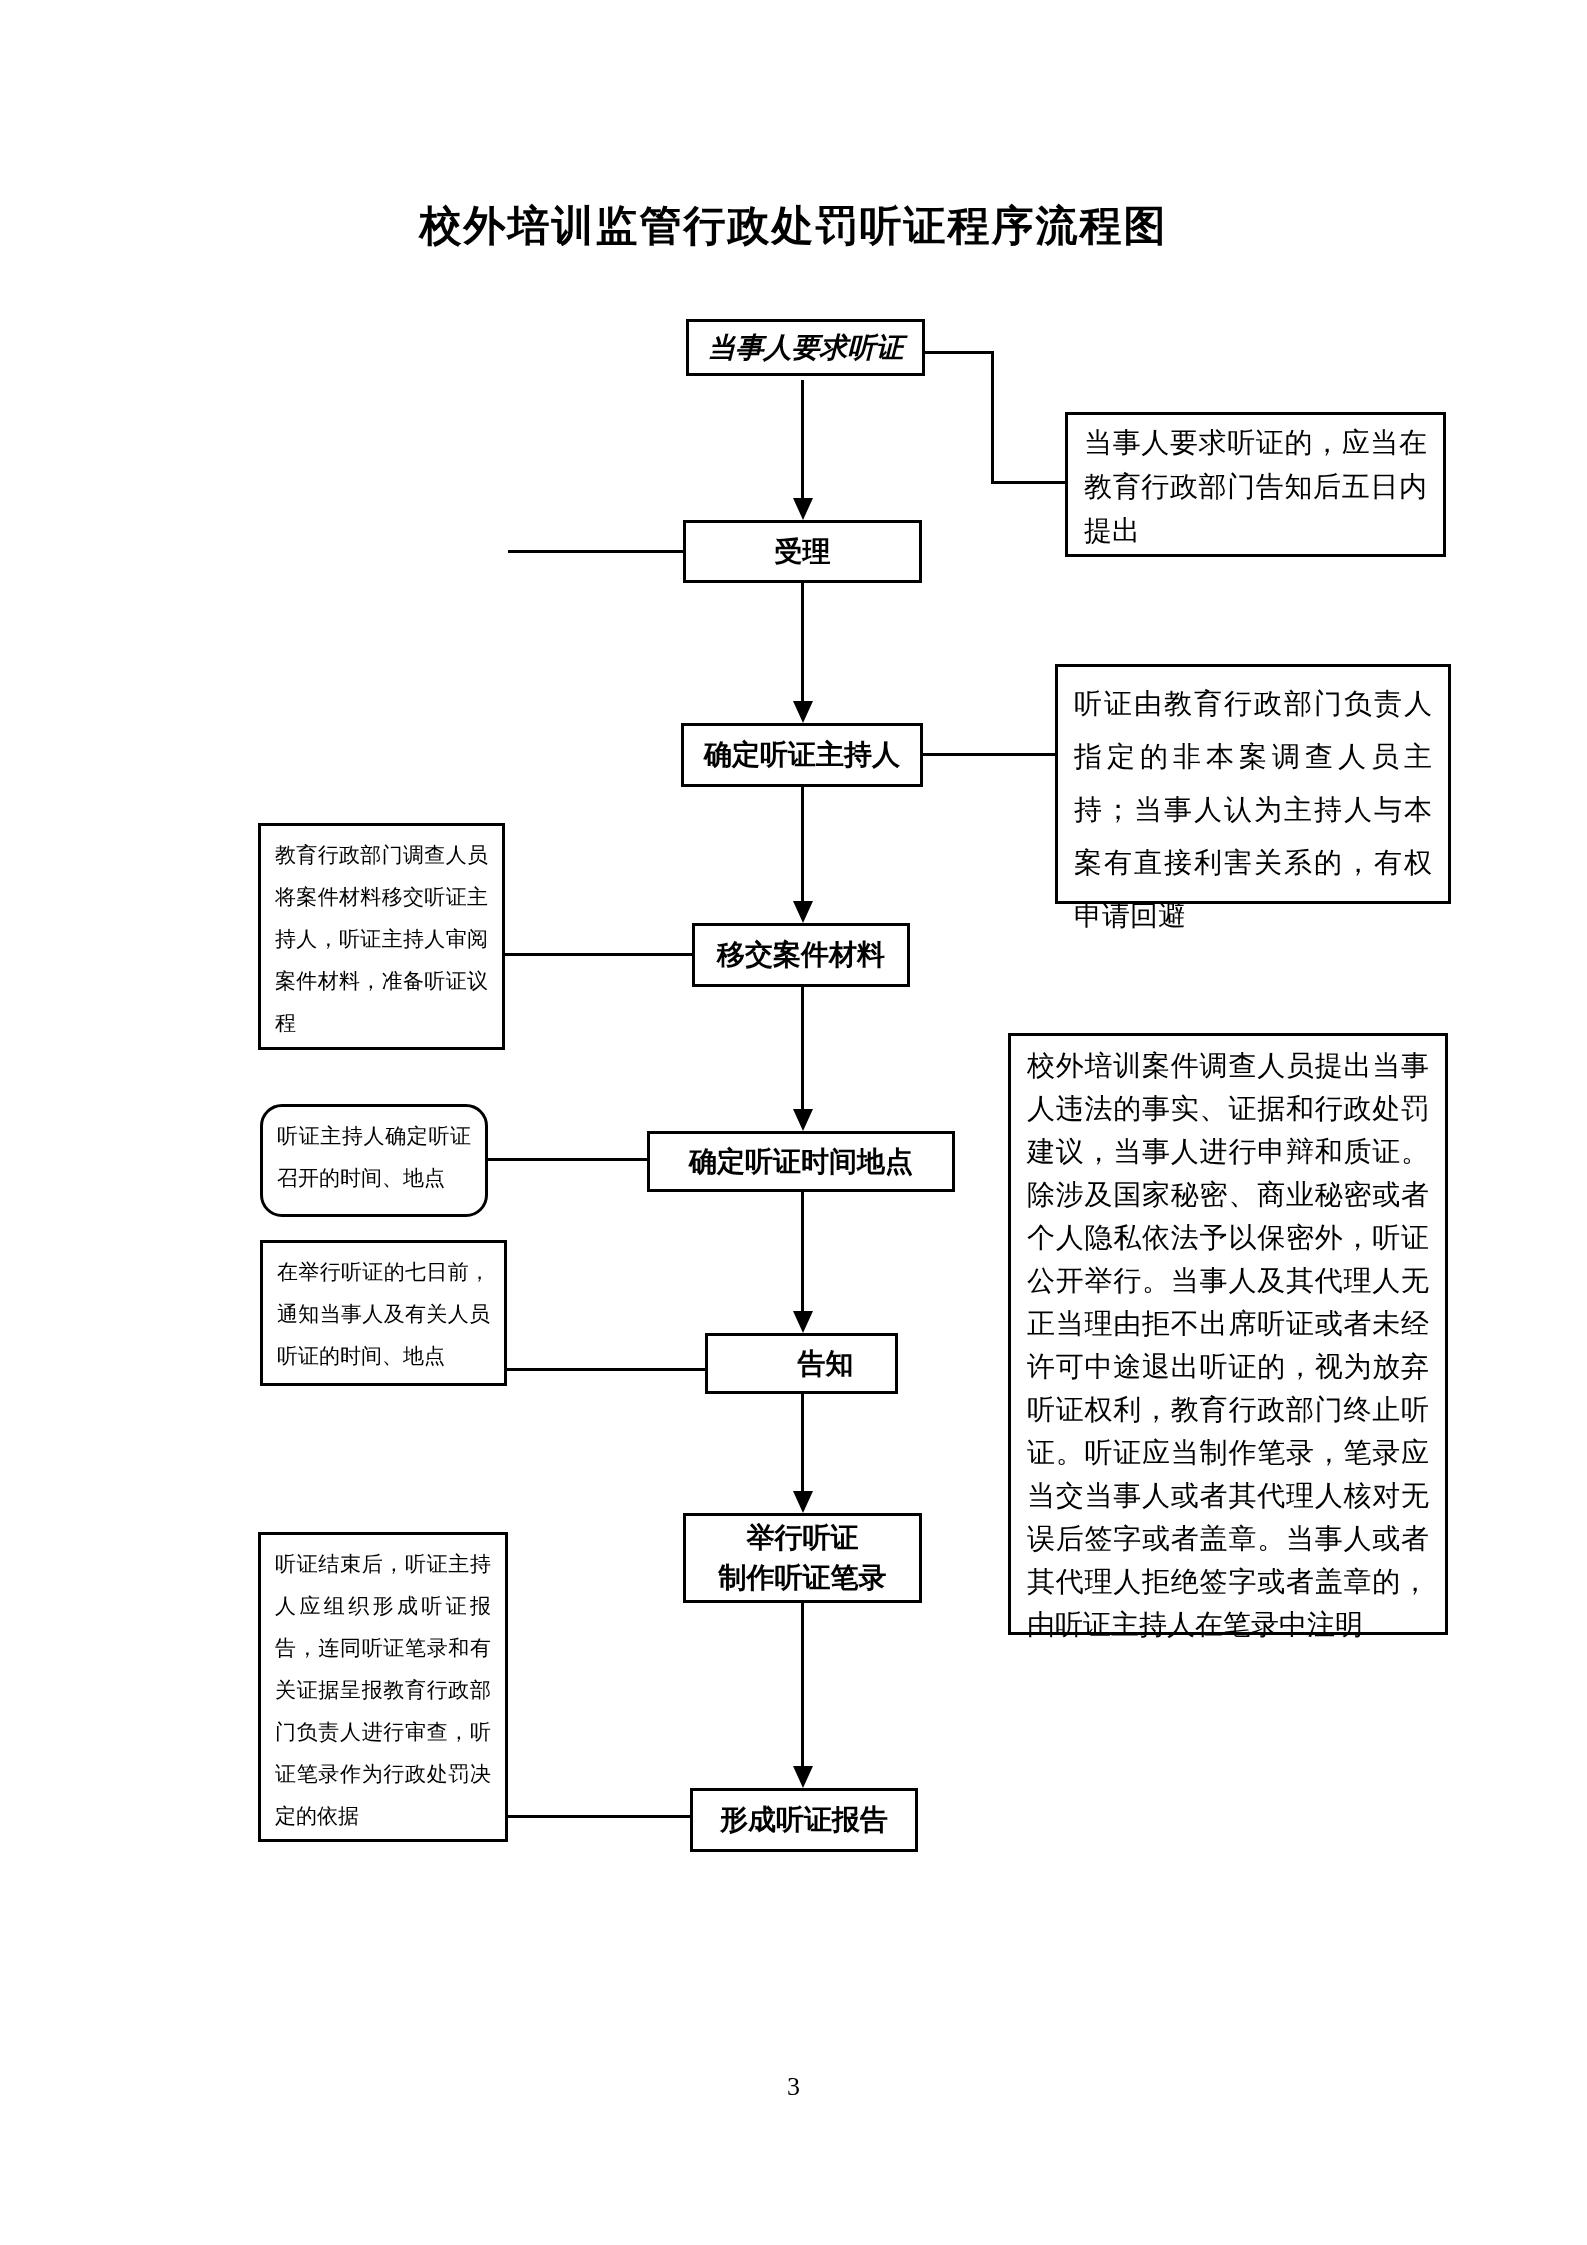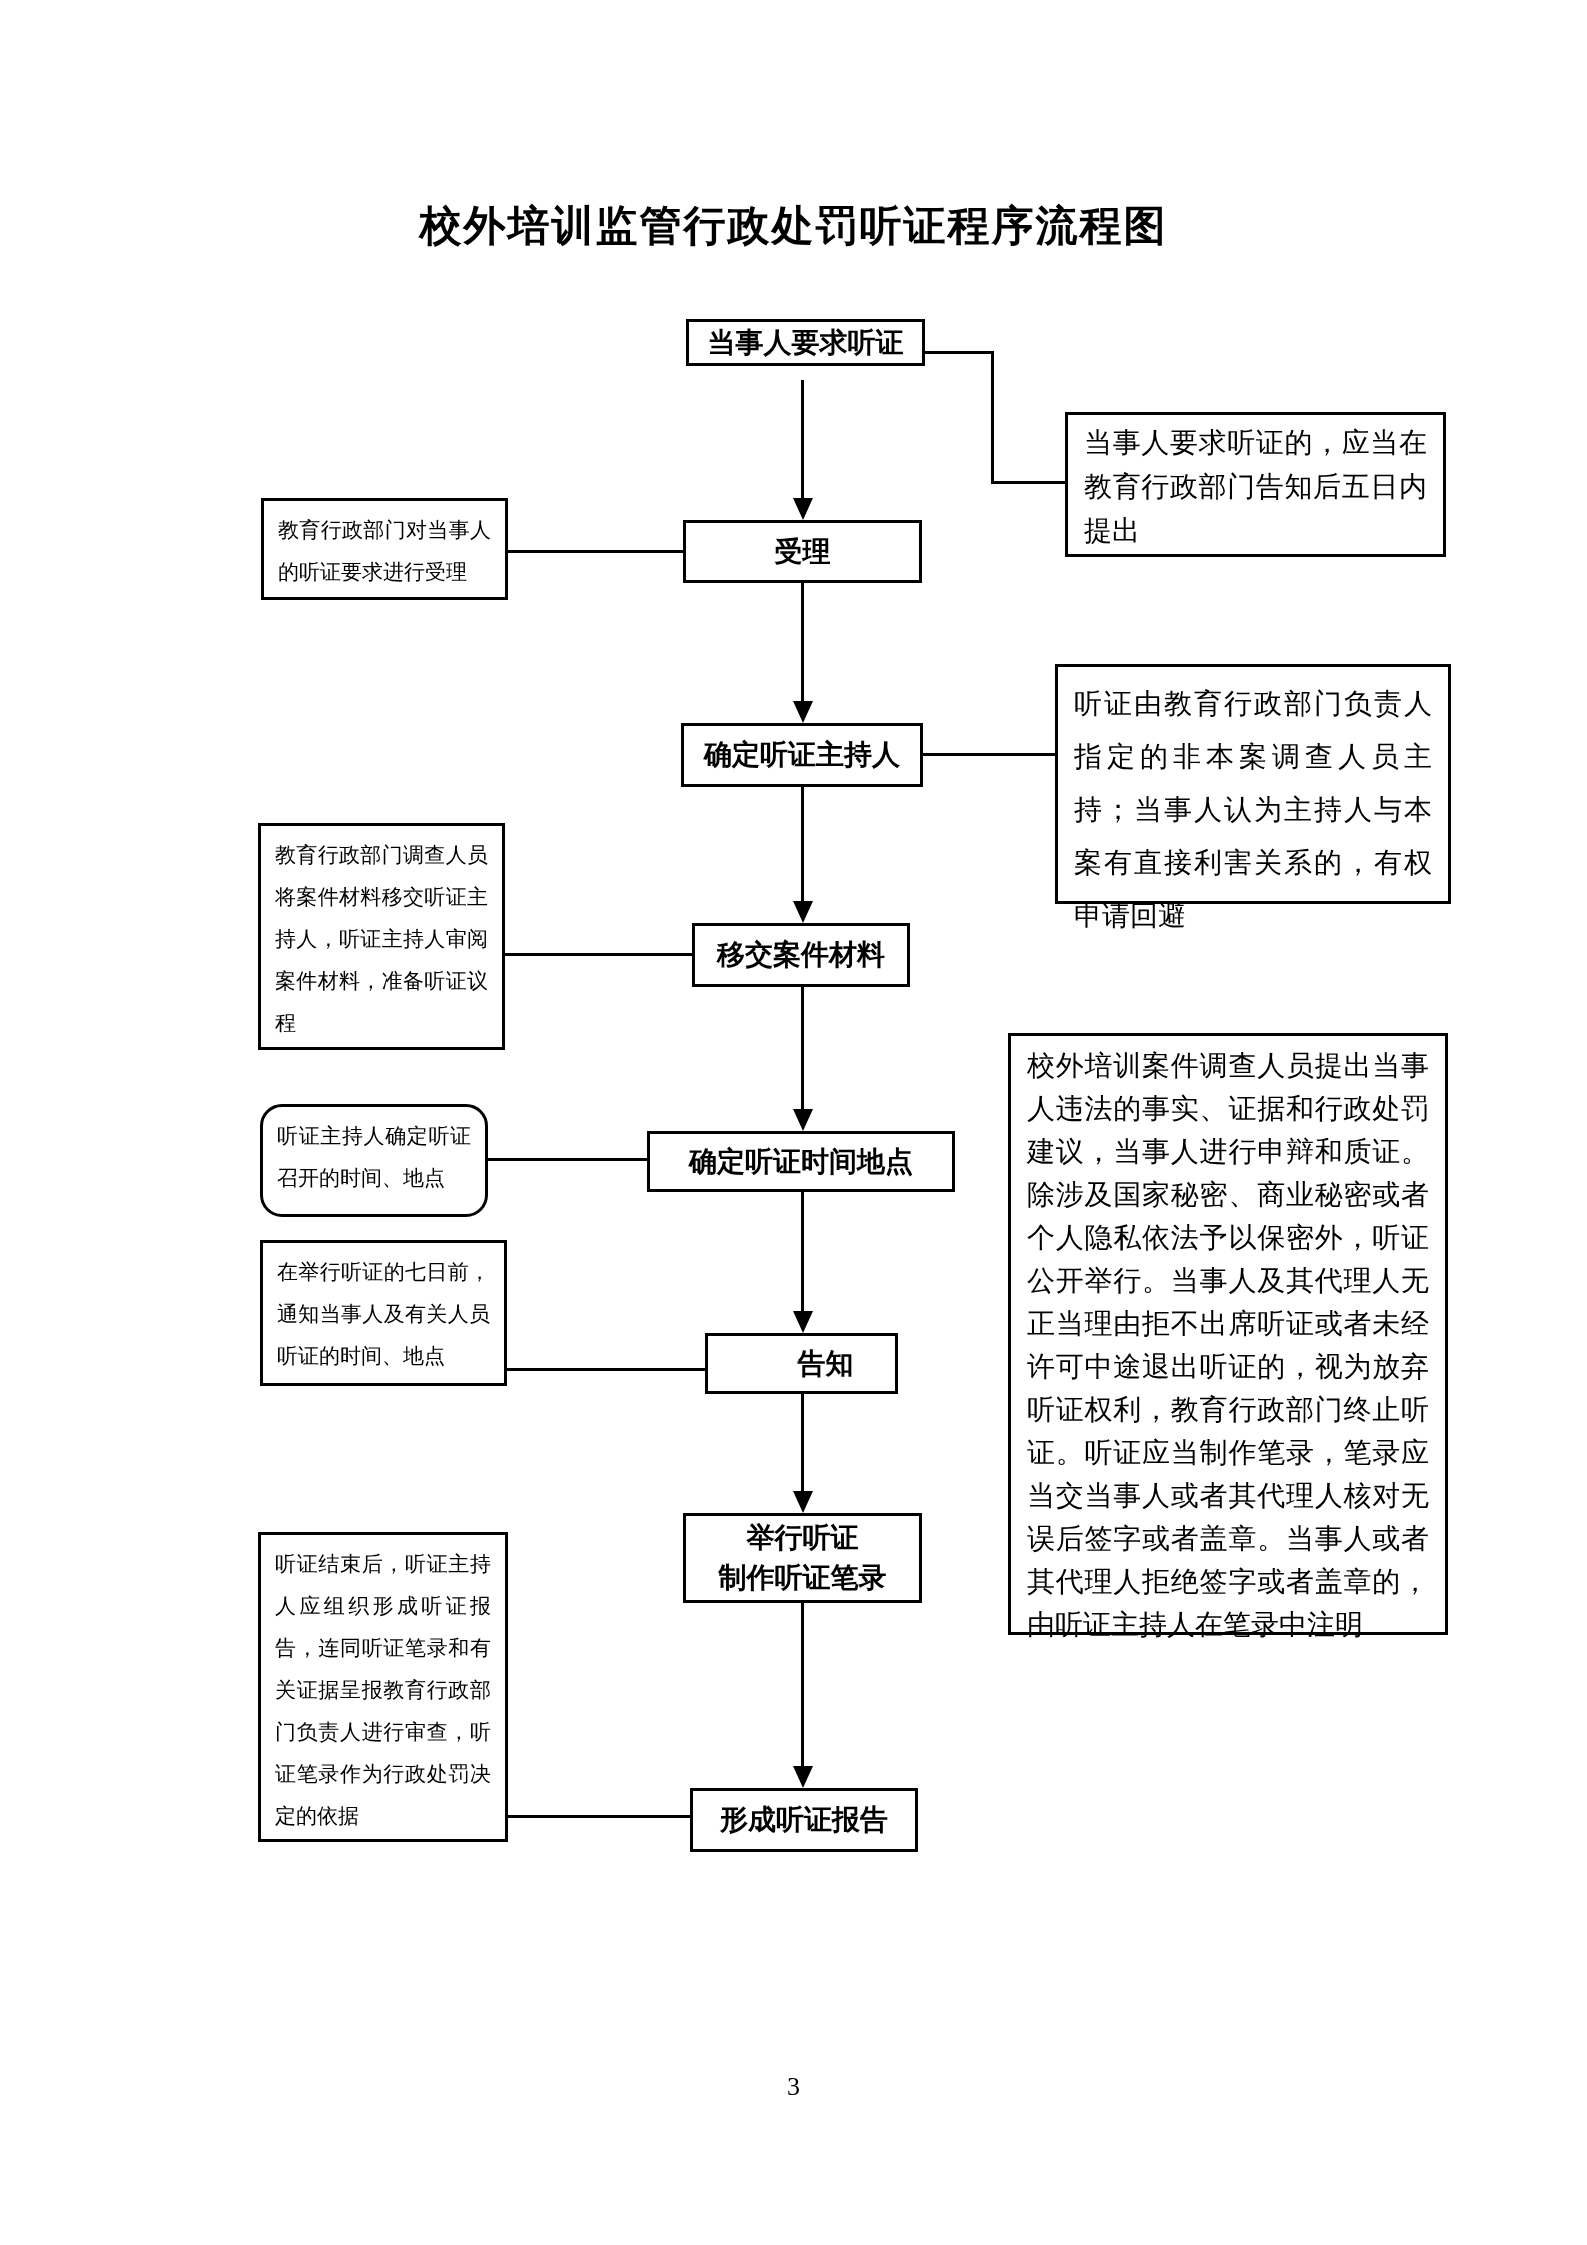--- a/index.html
+++ b/index.html
@@ -34,31 +34,30 @@
     font-size:26px;
   }
 </style>
 </head>
 <body>
 
 <div id="page">
 
   <div id="title">校外培训监管行政处罚听证程序流程图</div>
 
-  <div class="box flow" style="left:686px;top:319px;width:239px;height:47px;">当事人要求听证</div>
+  <div class="box flow" style="left:686px;top:319px;width:239px;height:57px;font-style:italic;">当事人要求听证</div>
   <div class="box flow" style="left:683px;top:520px;width:239px;height:63px;">受理</div>
   <div class="box flow" style="left:681px;top:723px;width:242px;height:64px;">确定听证主持人</div>
   <div class="box flow" style="left:692px;top:923px;width:218px;height:64px;">移交案件材料</div>
   <div class="box flow" style="left:647px;top:1131px;width:308px;height:61px;">确定听证时间地点</div>
   <div class="box flow" style="left:705px;top:1333px;width:193px;height:61px;padding-left:48px;">告知</div>
   <div class="box flow" style="left:683px;top:1513px;width:239px;height:90px;">举行听证
 制作听证笔录</div>
   <div class="box flow" style="left:690px;top:1788px;width:228px;height:64px;">形成听证报告</div>
 
-  <div class="box note" style="left:261px;top:498px;width:247px;height:102px;">教育行政部门对当事人的听证要求进行受理</div>
   <div class="box note" style="left:258px;top:823px;width:247px;height:227px;">教育行政部门调查人员将案件材料移交听证主持人，听证主持人审阅案件材料，准备听证议程</div>
   <div class="box note" style="left:260px;top:1104px;width:228px;height:113px;border-radius:22px;">听证主持人确定听证召开的时间、地点</div>
   <div class="box note" style="left:260px;top:1240px;width:247px;height:146px;">在举行听证的七日前，通知当事人及有关人员听证的时间、地点</div>
   <div class="box note" style="left:258px;top:1532px;width:250px;height:310px;">听证结束后，听证主持人应组织形成听证报告，连同听证笔录和有关证据呈报教育行政部门负责人进行审查，听证笔录作为行政处罚决定的依据</div>
 
   <div class="box rnote r1" style="left:1065px;top:412px;width:381px;height:145px;">当事人要求听证的，应当在教育行政部门告知后五日内提出</div>
   <div class="box rnote r2" style="left:1055px;top:664px;width:396px;height:240px;">听证由教育行政部门负责人指定的非本案调查人员主持；当事人认为主持人与本案有直接利害关系的，有权申请回避</div>
   <div class="box rnote r3" style="left:1008px;top:1033px;width:440px;height:602px;">校外培训案件调查人员提出当事人违法的事实、证据和行政处罚建议，当事人进行申辩和质证。除涉及国家秘密、商业秘密或者个人隐私依法予以保密外，听证公开举行。当事人及其代理人无正当理由拒不出席听证或者未经许可中途退出听证的，视为放弃听证权利，教育行政部门终止听证。听证应当制作笔录，笔录应当交当事人或者其代理人核对无误后签字或者盖章。当事人或者其代理人拒绝签字或者盖章的，由听证主持人在笔录中注明</div>
 
   <div class="hline" style="left:925px;top:351px;width:69px;height:3px;"></div>

